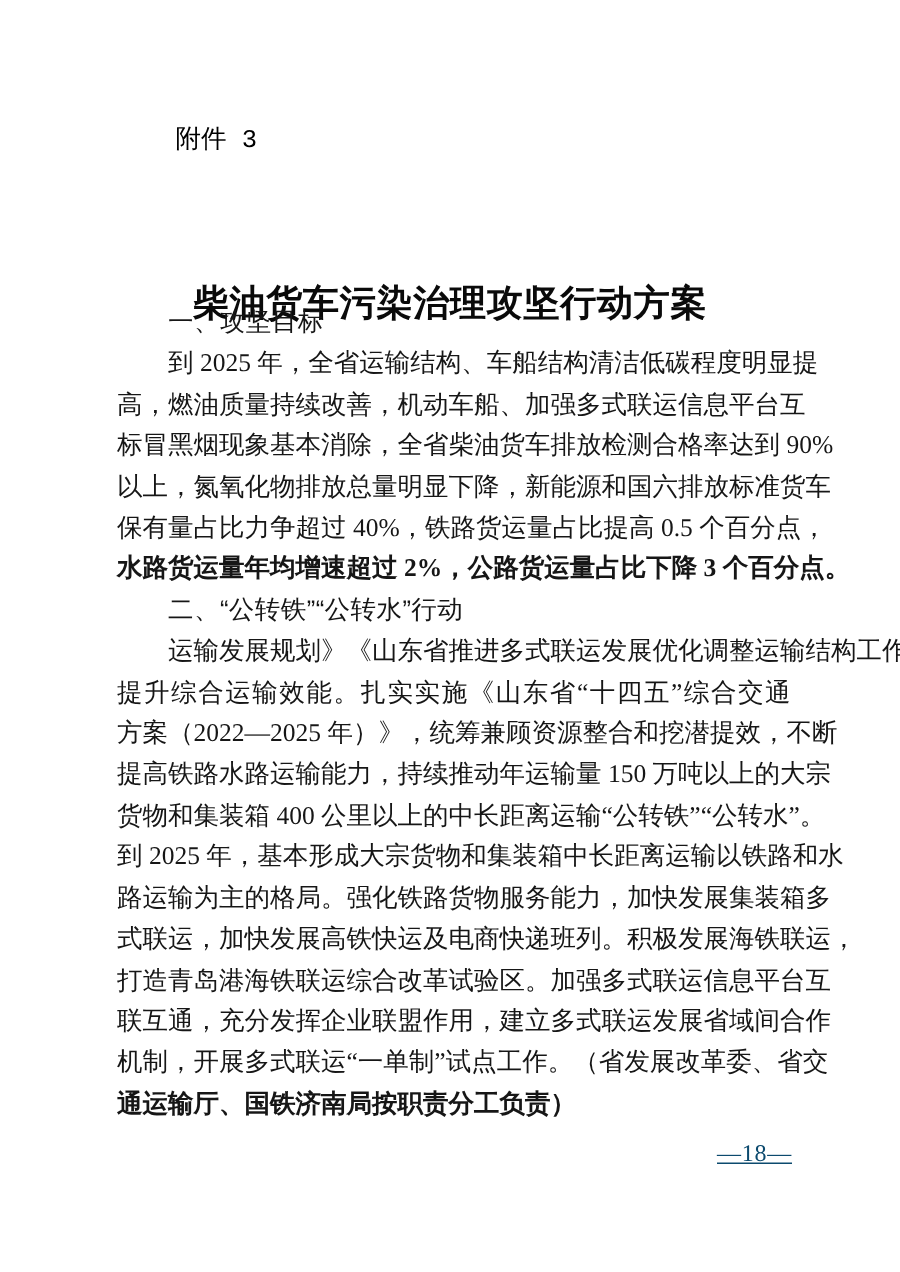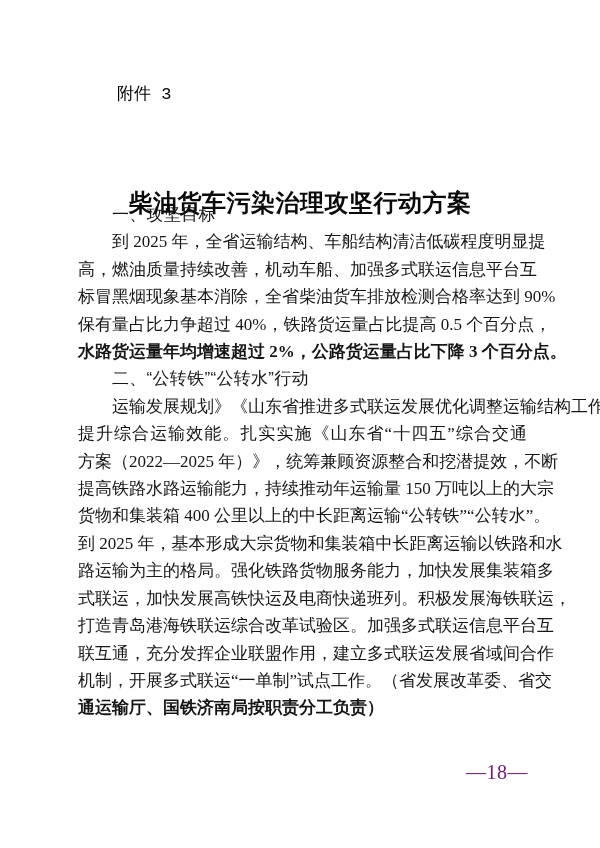--- a/index.html
+++ b/index.html
@@ -62,42 +62,44 @@
     text-justify: inter-character;
     white-space: nowrap;
   }
   .para-line:first-child { text-indent: 2em; }
   .para-line:last-child { text-align-last: left; font-weight: bold; }
   .page-number {
     position: absolute;
     top: 761px;
     right: 72px;
     font-family: "Liberation Serif", serif;
-    font-size: 20px;
-    color: #701a75;
+    font-size: 16px;
+    color: #0c4a6e;
     letter-spacing: 0.5px;
+    text-decoration: underline;
   }
 </style>
 </head>
 <body>
 
 <div class="page">
 
   <div class="attachment-label">附件 3</div>
 
   <h1 class="doc-title">柴油货车污染治理攻坚行动方案</h1>
 
   <div class="content">
 
     <div class="section">
       <div class="section-heading">一、攻坚目标</div>
       <div class="para">
           <div class="para-line">到 2025 年，全省运输结构、车船结构清洁低碳程度明显提</div>
           <div class="para-line">高，燃油质量持续改善，机动车船、加强多式联运信息平台互</div>
           <div class="para-line">标冒黑烟现象基本消除，全省柴油货车排放检测合格率达到 90%</div>
+          <div class="para-line">以上，氮氧化物排放总量明显下降，新能源和国六排放标准货车</div>
           <div class="para-line">保有量占比力争超过 40%，铁路货运量占比提高 0.5 个百分点，</div>
           <div class="para-line">水路货运量年均增速超过 2%，公路货运量占比下降 3 个百分点。</div>
         </div>
     </div>
 
     <div class="section">
       <div class="section-heading">二、“公转铁”“公转水”行动</div>
       <div class="para">
           <div class="para-line">运输发展规划》《山东省推进多式联运发展优化调整运输结构工作</div>
           <div class="para-line">提升综合运输效能。扎实实施《山东省“十四五”综合交通</div>

